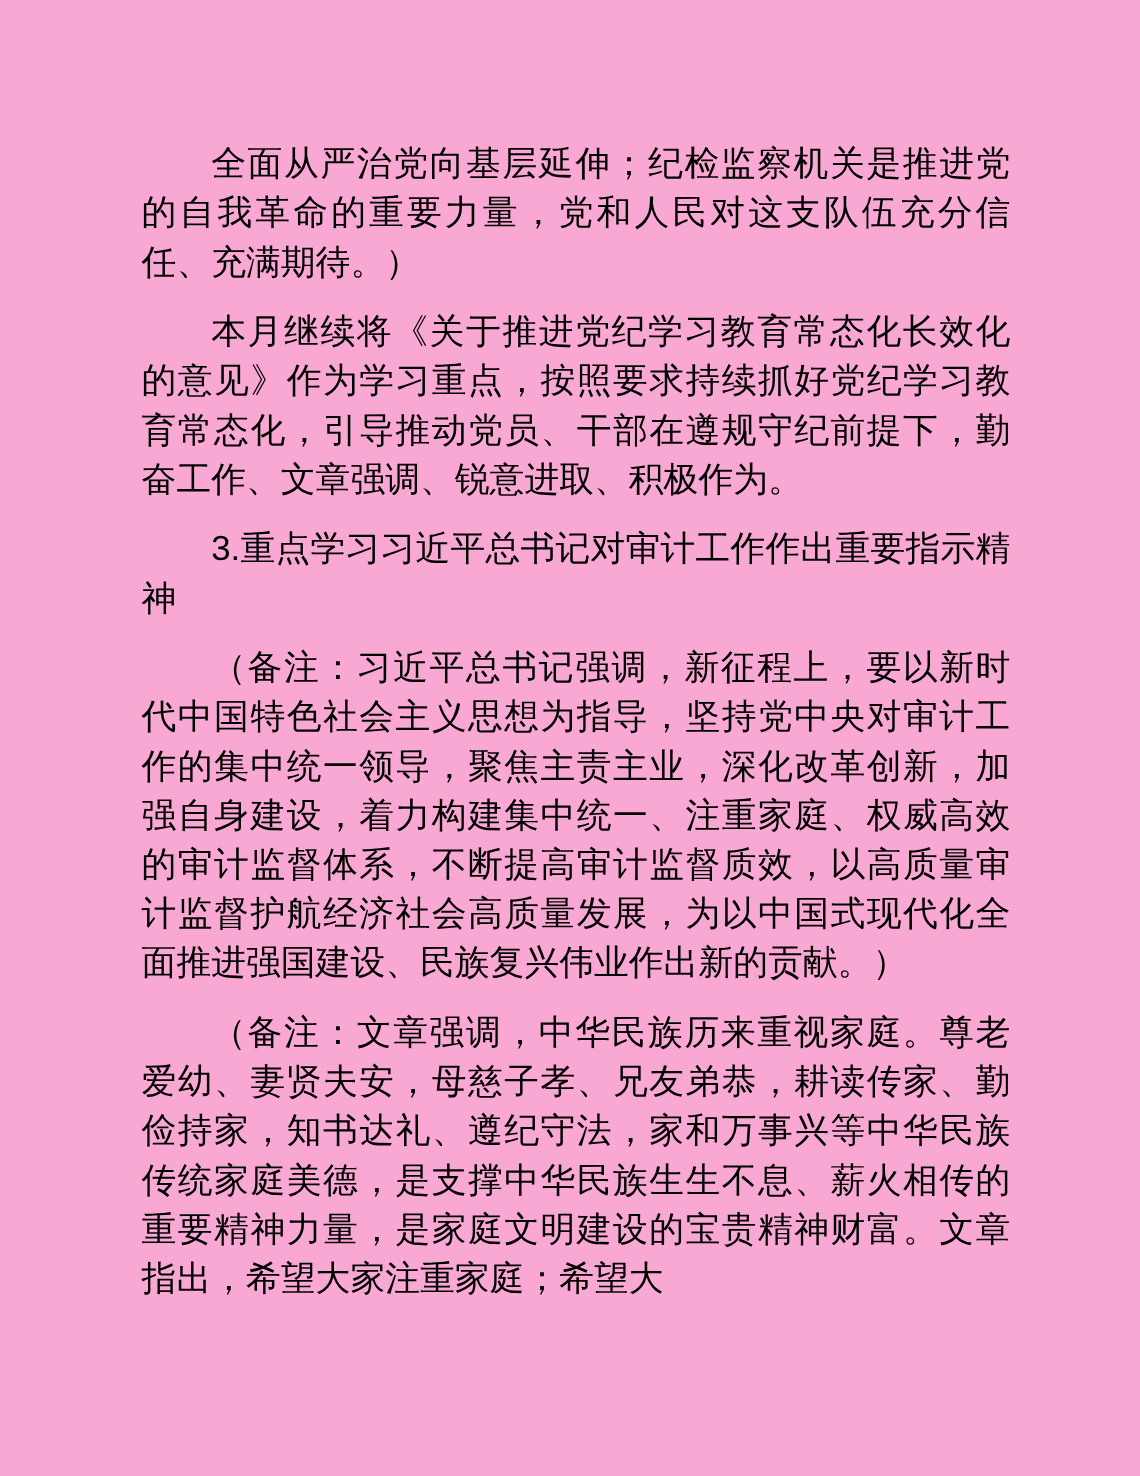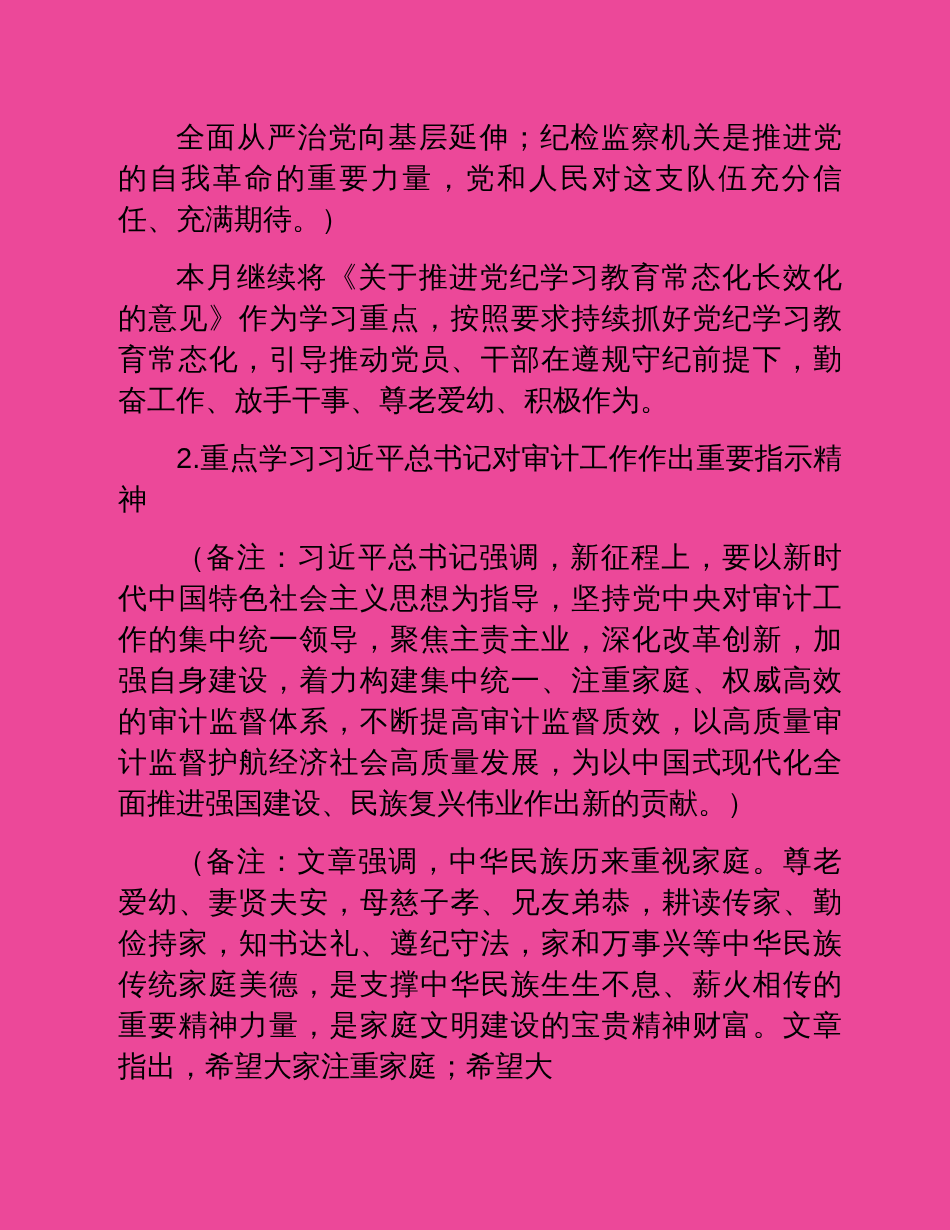--- a/index.html
+++ b/index.html
@@ -9,21 +9,21 @@
   body {
     width: 950px;
     height: 1230px;
     background: #ffffff;
     font-family: "Liberation Sans", "DejaVu Sans", sans-serif;
   }
   .page {
     position: relative;
     width: 950px;
     height: 1230px;
-    background: #ec4899;
+    background: #f9a8d4;
     overflow: hidden;
   }
   .content {
     position: absolute;
     left: 118px;
     top: 117px;
     width: 724px;
   }
   .para {
     margin: 0 0 17px 0;
@@ -36,18 +36,18 @@
     word-break: normal;
     font-weight: 400;
   }
 </style>
 </head>
 <body>
 
 <div class="page">
   <div class="content">
     <p class="para">全面从严治党向基层延伸；纪检监察机关是推进党的自我革命的重要力量，党和人民对这支队伍充分信任、充满期待。）</p>
-    <p class="para">本月继续将《关于推进党纪学习教育常态化长效化的意见》作为学习重点，按照要求持续抓好党纪学习教育常态化，引导推动党员、干部在遵规守纪前提下，勤奋工作、放手干事、尊老爱幼、积极作为。</p>
-    <p class="para">2.重点学习习近平总书记对审计工作作出重要指示精神</p>
+    <p class="para">本月继续将《关于推进党纪学习教育常态化长效化的意见》作为学习重点，按照要求持续抓好党纪学习教育常态化，引导推动党员、干部在遵规守纪前提下，勤奋工作、文章强调、锐意进取、积极作为。</p>
+    <p class="para">3.重点学习习近平总书记对审计工作作出重要指示精神</p>
     <p class="para">（备注：习近平总书记强调，新征程上，要以新时代中国特色社会主义思想为指导，坚持党中央对审计工作的集中统一领导，聚焦主责主业，深化改革创新，加强自身建设，着力构建集中统一、注重家庭、权威高效的审计监督体系，不断提高审计监督质效，以高质量审计监督护航经济社会高质量发展，为以中国式现代化全面推进强国建设、民族复兴伟业作出新的贡献。）</p>
     <p class="para">（备注：文章强调，中华民族历来重视家庭。尊老爱幼、妻贤夫安，母慈子孝、兄友弟恭，耕读传家、勤俭持家，知书达礼、遵纪守法，家和万事兴等中华民族传统家庭美德，是支撑中华民族生生不息、薪火相传的重要精神力量，是家庭文明建设的宝贵精神财富。文章指出，希望大家注重家庭；希望大</p>
   </div>
 </div>
 
 </body></html>

